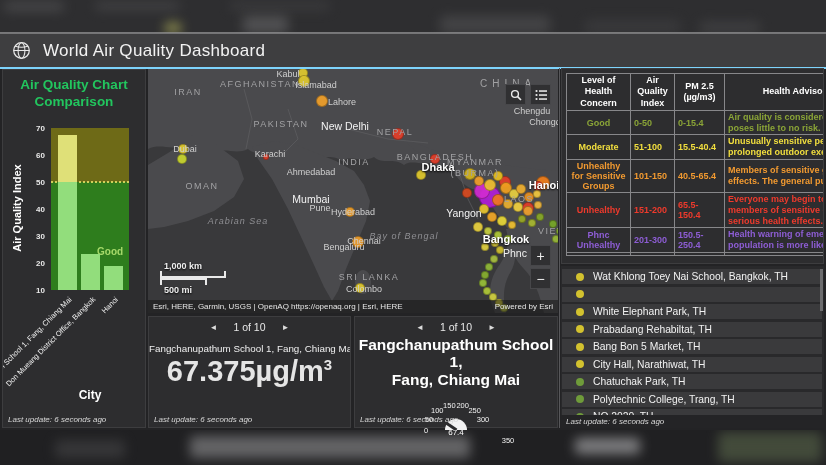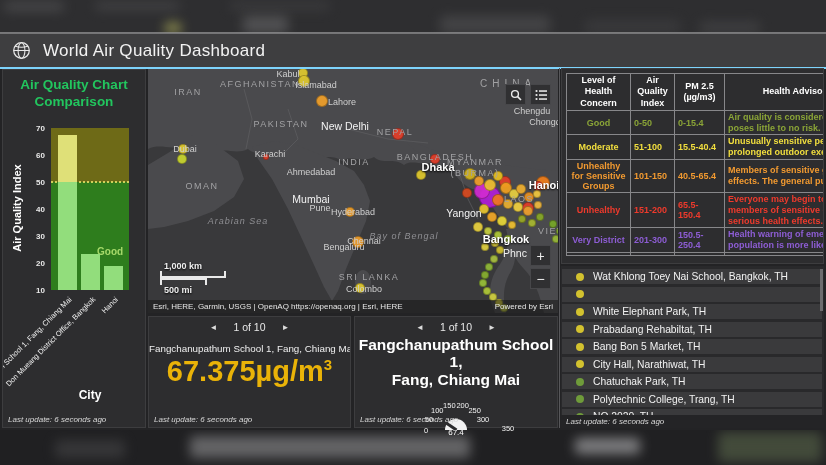--- a/index.html
+++ b/index.html
@@ -52,21 +52,21 @@
   .sc-mi{border:2px solid #e9e9e9;border-bottom:none;border-top:none;border-right:2px solid #e9e9e9;height:5px;width:43px;}
   .sc-mi{border-top:2px solid #e9e9e9;}
   .attr{position:absolute;left:0;bottom:0;width:100%;box-sizing:border-box;background:rgba(24,24,24,.55);
         color:#e6e6e6;font-size:8px;padding:2px 5px;display:flex;justify-content:space-between;}
   
   .pA{left:148px;top:316px;width:203px;height:112px;}
   .pB{left:354px;top:316px;width:204px;height:112px;}
   .pag{display:flex;justify-content:center;align-items:center;gap:16px;padding-top:4px;color:#e8e8e8;font-size:10.5px;}
   .arr{font-size:8px;color:#dcdcdc;cursor:pointer;}
   .pA-title{margin-top:10px;text-align:center;font-size:9.8px;color:#f0f0f0;white-space:nowrap;overflow:hidden;}
-  .pA-value{margin-top:1px;text-align:center;font-size:29px;font-weight:bold;color:#eab308;}
+  .pA-value{margin-top:1px;text-align:center;font-size:29px;font-weight:bold;color:#e5e5e5;}
   .pA-value sup{font-size:15px;}
   .pB-title{margin-top:3px;text-align:center;font-weight:bold;font-size:15.5px;color:#fff;line-height:1.12;}
   .gauge{position:relative;width:96px;height:46px;margin:0 auto;}
   .gtick{position:absolute;transform:translate(-50%,-50%);color:#f2f2f2;font-size:7.5px;}
   .ghalf{position:absolute;left:37px;top:31px;width:22px;height:11px;border-radius:11px 11px 0 0;background:#f2f2f2;}
   .gneedle{position:absolute;left:46.5px;top:30px;width:3px;height:12px;background:#2b2b2d;transform-origin:50% 100%;}
   .gval{position:absolute;left:48px;top:44px;transform:translate(-50%,-50%);color:#fff;font-size:8px;}
   
   .rt{left:561px;top:68px;width:263px;height:196px;overflow:hidden;padding:4px 0 0 4px;background:#2d2d2f;}
   table.ht{border-collapse:collapse;table-layout:fixed;width:268px;}
@@ -316,21 +316,21 @@
       <div>Fang, Chiang Mai</div>
     </div>
     <div class="gauge">
         <div class="gtick" style="left: 18px; top: 42px;">0</div>
         <div class="gtick" style="left: 20.9709px; top: 30.719px;">50</div>
         <div class="gtick" style="left: 29.2953px; top: 21.6724px;">100</div>
         <div class="gtick" style="left: 41.3244px; top: 16.6519px;">150</div>
         <div class="gtick" style="left: 54.6756px; top: 16.6519px;">200</div>
         <div class="gtick" style="left: 66.7047px; top: 21.6724px;">250</div>
         <div class="gtick" style="left: 75.0291px; top: 30.719px;">300</div>
-        <div class="gtick" style="left: 78px; top: 40px; padding-left: 44px;">350</div>
+        <div class="gtick" style="left: 78px; top: 52px; padding-left: 44px;">350</div>
         <div class="ghalf"></div>
         <div class="gneedle" style="transform: rotate(-55.3deg);"></div>
         <div class="gval">67.4</div>
       </div>
     <div class="lastupd">Last update: 6 seconds ago</div>
   </div>
 
   <div class="vsep"></div>
 
   <div class="panel rt">
@@ -381,21 +381,21 @@
             <td style="color: rgb(238, 58, 44); text-align: center;">Unhealthy</td>
             <td style="color: rgb(238, 58, 44); text-align: left;">151-200</td>
             <td style="color: rgb(238, 58, 44); text-align: left;">65.5-150.4</td>
             <td style="color: rgb(238, 58, 44);">
               <div class="advline">Everyone may begin to experience hea</div>
               <div class="advline">members of sensitive groups may expe</div>
               <div class="advline">serious health effects.</div>
             </td>
           </tr>
           <tr>
-            <td style="color: rgb(141, 93, 212); text-align: center;">Very District</td>
+            <td style="color: rgb(141, 93, 212); text-align: center;">Phnc Unhealthy</td>
             <td style="color: rgb(141, 93, 212); text-align: left;">201-300</td>
             <td style="color: rgb(141, 93, 212); text-align: left;">150.5-250.4</td>
             <td style="color: rgb(141, 93, 212);">
               <div class="advline">Health warning of emergency condition</div>
               <div class="advline">population is more likely to experience</div>
             </td>
           </tr>
           <tr>
             <td style="color: rgb(204, 204, 204); text-align: center;"></td>
             <td style="color: rgb(204, 204, 204); text-align: left;"></td>

